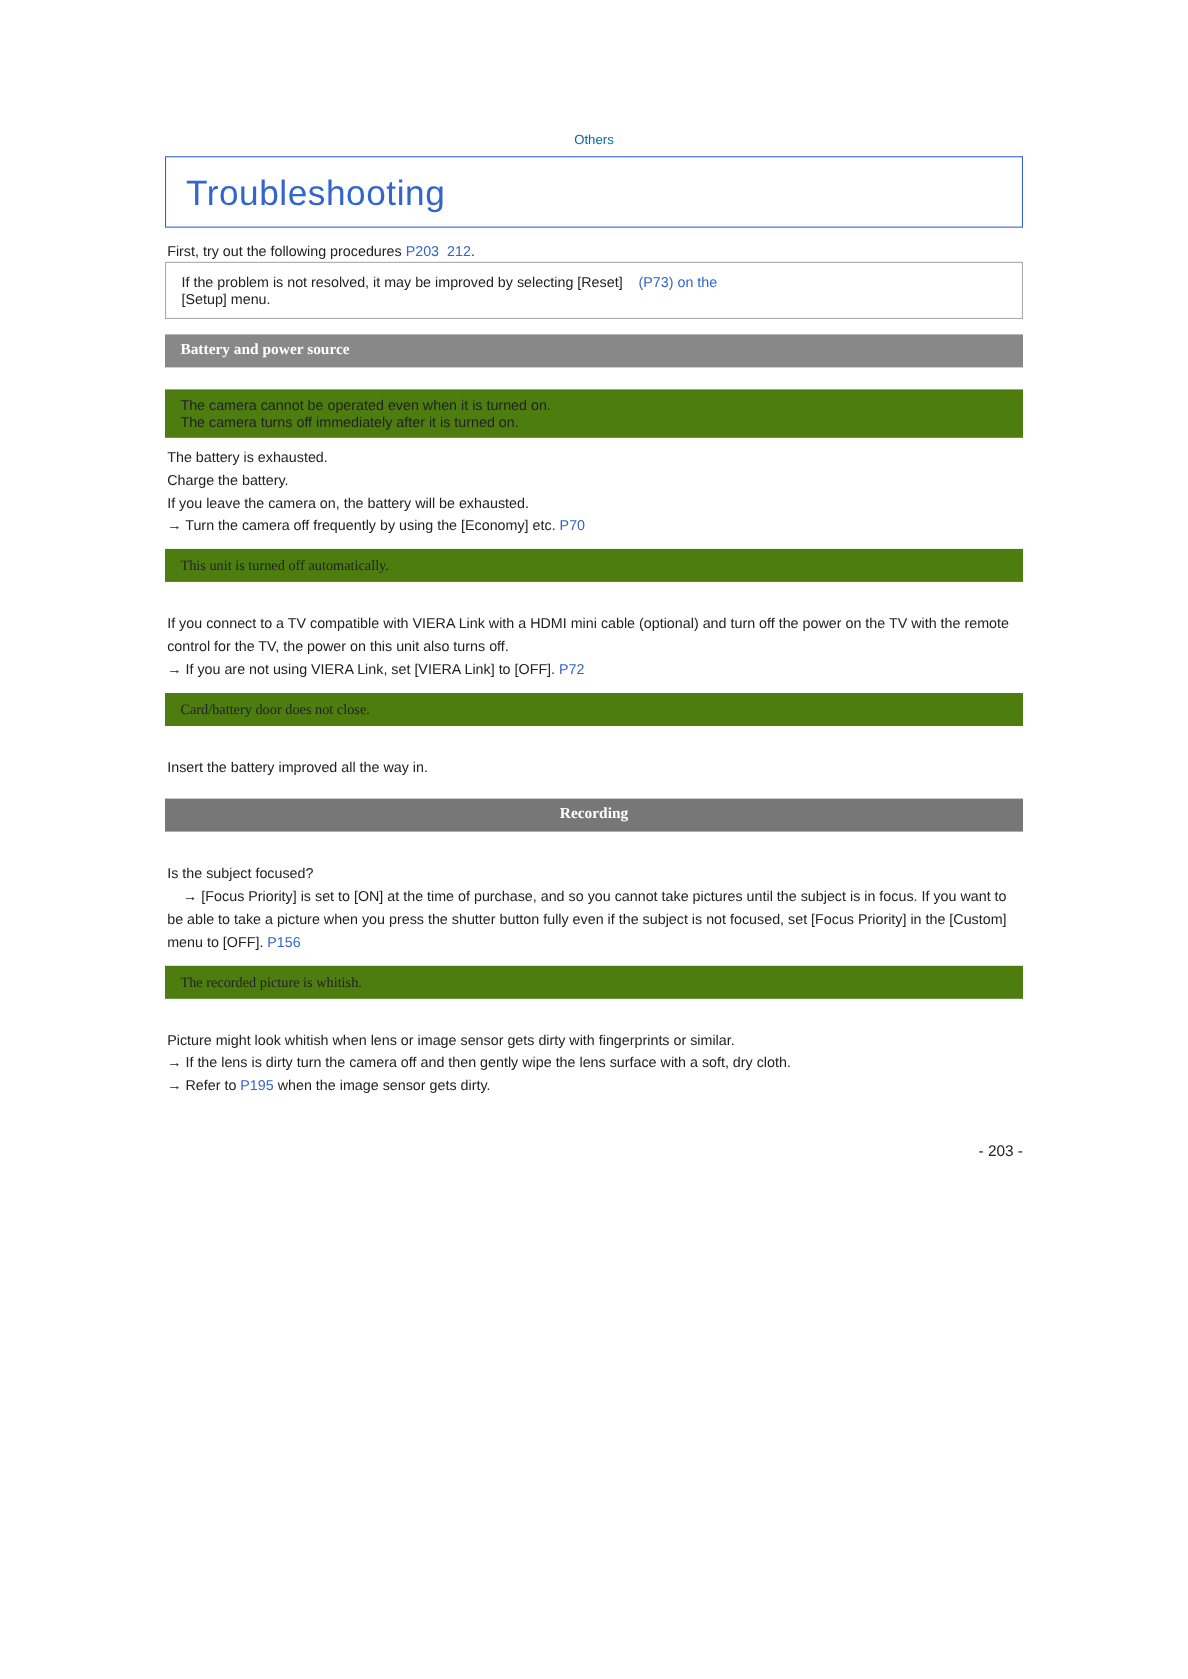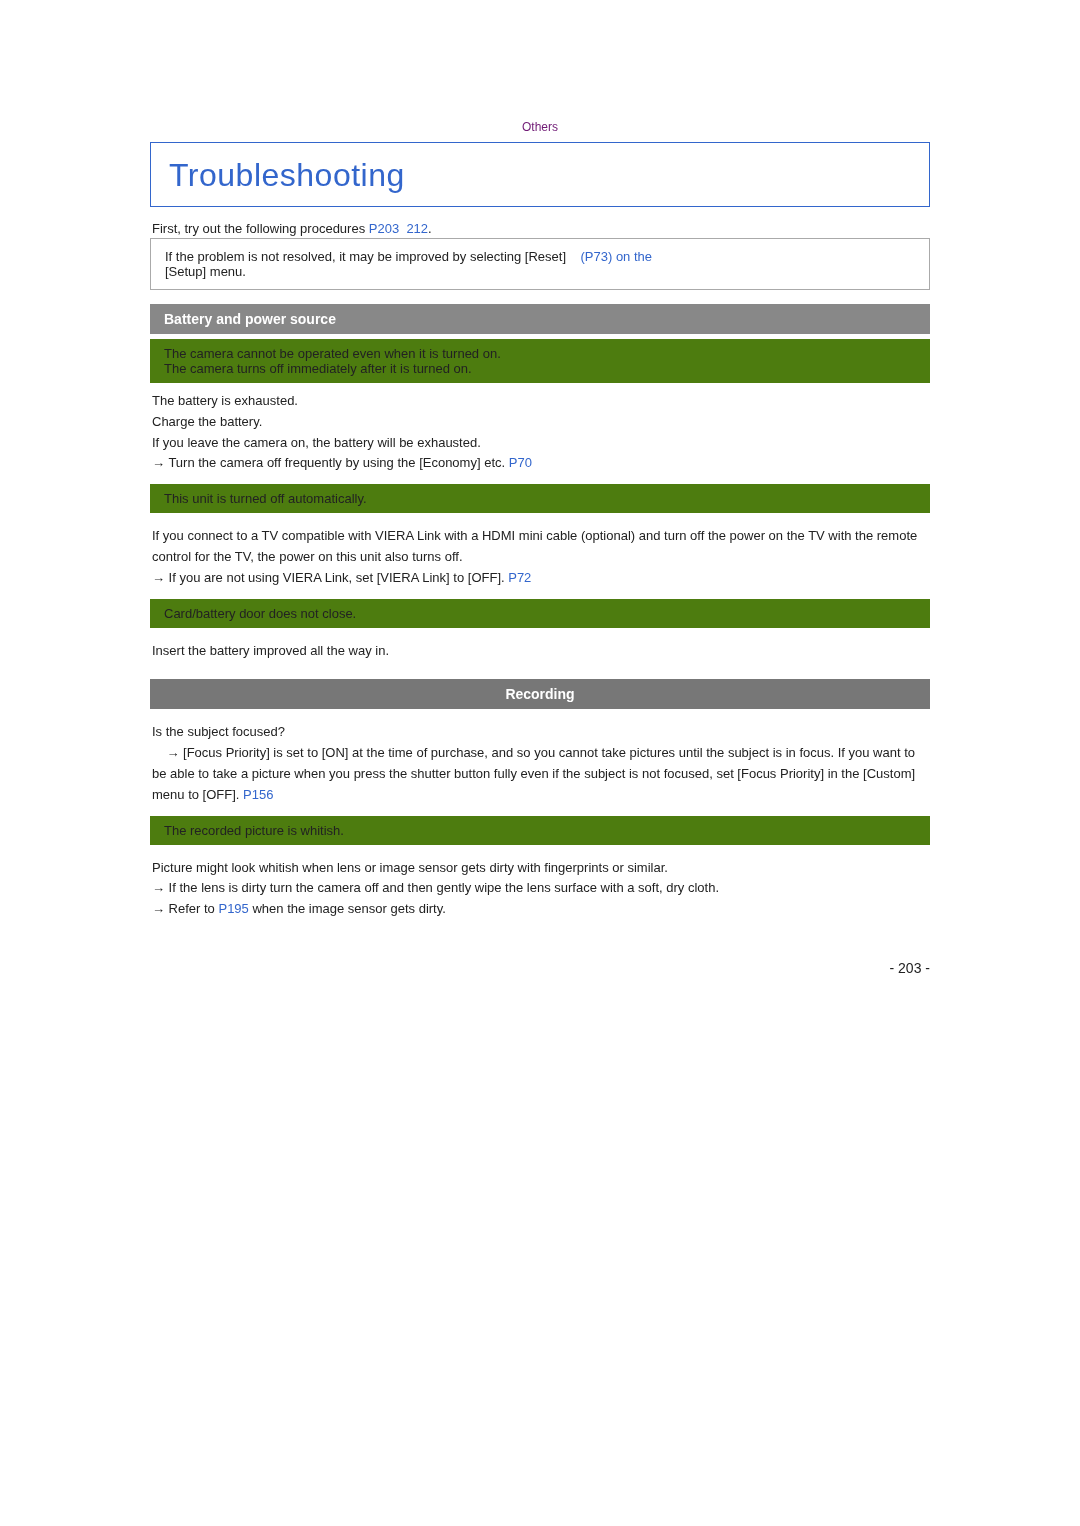--- a/index.html
+++ b/index.html
@@ -22,21 +22,21 @@
       width: 1080px;
       min-height: 1526px;
       background: #ffffff;
       padding: 0;
       position: relative;
     }
 
     .page-label {
       text-align: center;
       font-size: 12px;
-      color: #701a75;
+      color: #0369a1;
       padding-top: 120px;
       padding-bottom: 8px;
     }
 
     .content-area {
       margin: 0 auto;
       width: 780px;
       padding-bottom: 80px;
     }
 
@@ -95,21 +95,22 @@
       color: #222;
       padding: 8px 2px 10px 2px;
       line-height: 1.6;
     }
 
     .section-gap {
       margin-bottom: 14px;
     }
 
     .section-gap-sm {
-      margin-bottom: 5px;
+      margin-bottom: 20px;
+      font-family: Liberation Serif, serif;
     }
 
     .page-number {
       text-align: right;
       font-size: 14px;
       color: #222;
       padding: 30px 0 20px 0;
     }
 
     .recording-header {

